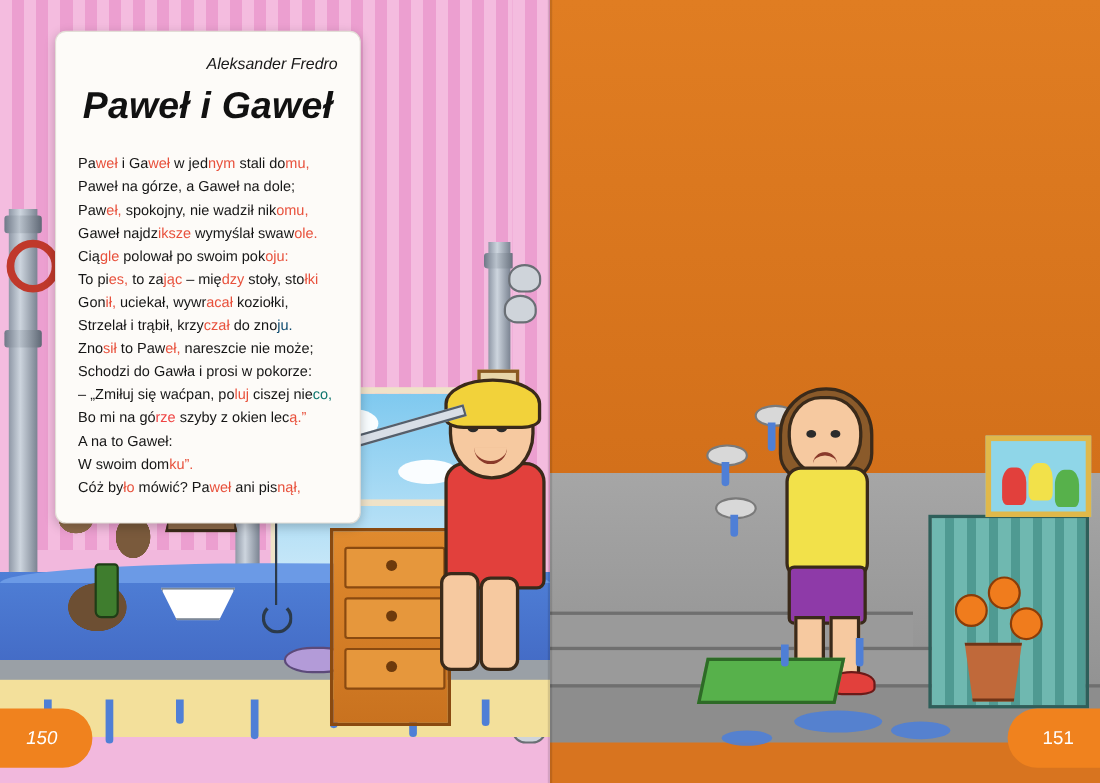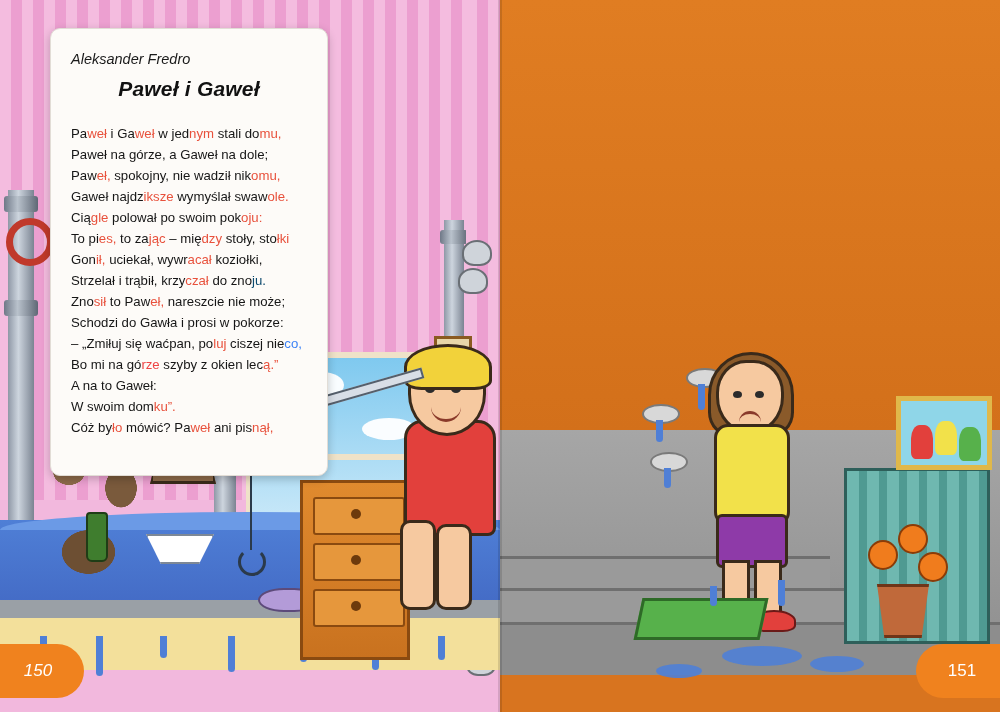--- a/index.html
+++ b/index.html
@@ -358,26 +358,26 @@
     box-shadow: 0 3px 10px rgba(0,0,0,.22);
     box-sizing: border-box;
   }
   .card-left {
     left: 50px; top: 28px; width: 278px; height: 448px;
     padding: 22px 20px 14px 20px;
   }
   .author {
     font-style: italic;
     font-size: 14.5px;
-    text-align: left;
+    text-align: right;
     color: #1a1a1a;
     margin: 0 0 10px 0;
   }
   .poem-title {
-    font-size: 21px;
+    font-size: 34px;
     font-weight: bold;
     font-style: italic;
     text-align: center;
     color: #111;
     margin: 0 0 22px 0;
     letter-spacing: .2px;
   }
   .poem-lines {
     font-size: 13.2px;
     line-height: 21px;
@@ -509,21 +509,21 @@
         <div class="ln">Pa<span style="color:#e8513c">weł</span> i Ga<span style="color:#e8513c">weł</span> w jed<span style="color:#e8513c">nym</span> stali do<span style="color:#e8513c">mu,</span></div>
         <div class="ln">Paweł na górze, a Gaweł na dole;</div>
         <div class="ln">Paw<span style="color:#e8513c">eł,</span> spokojny, nie wadził nik<span style="color:#e8513c">omu,</span></div>
         <div class="ln">Gaweł najdz<span style="color:#e8513c">iksze</span> wymyślał swaw<span style="color:#e8513c">ole.</span></div>
         <div class="ln">Cią<span style="color:#e8513c">gle</span> polował po swoim pok<span style="color:#e8513c">oju:</span></div>
         <div class="ln">To pi<span style="color:#e8513c">es,</span> to za<span style="color:#e8513c">jąc</span> – mię<span style="color:#e8513c">dzy</span> stoły, sto<span style="color:#e8513c">łki</span></div>
         <div class="ln">Gon<span style="color:#e8513c">ił,</span> uciekał, wywr<span style="color:#e8513c">acał</span> koziołki,</div>
         <div class="ln">Strzelał i trąbił, krzy<span style="color:#e8513c">czał</span> do zno<span style="color:#0c4a6e">ju.</span></div>
         <div class="ln">Zno<span style="color:#e8513c">sił</span> to Paw<span style="color:#e8513c">eł,</span> nareszcie nie może;</div>
         <div class="ln">Schodzi do Gawła i prosi w pokorze:</div>
-        <div class="ln">– „Zmiłuj się waćpan, po<span style="color:#e8513c">luj</span> ciszej nie<span style="color:#3b82f6">co,</span></div>
+        <div class="ln">– „Zmiłuj się waćpan, po<span style="color:#e8513c">luj</span> ciszej nie<span style="color:#0f766e">co,</span></div>
         <div class="ln">Bo mi na gó<span style="color:#ef4444">rze</span> szyby z okien lec<span style="color:#e8513c">ą.”</span></div>
         <div class="ln">A na to Gaweł:</div>
         <div class="ln">W swoim dom<span style="color:#e8513c">ku”.</span></div>
         <div class="ln">Cóż by<span style="color:#e8513c">ło</span> mówić? Pa<span style="color:#e8513c">weł</span> ani pis<span style="color:#e8513c">nął,</span></div>
       </div>
     </div>
 
     <div class="folio folio-left">150</div>
   </div>
 

